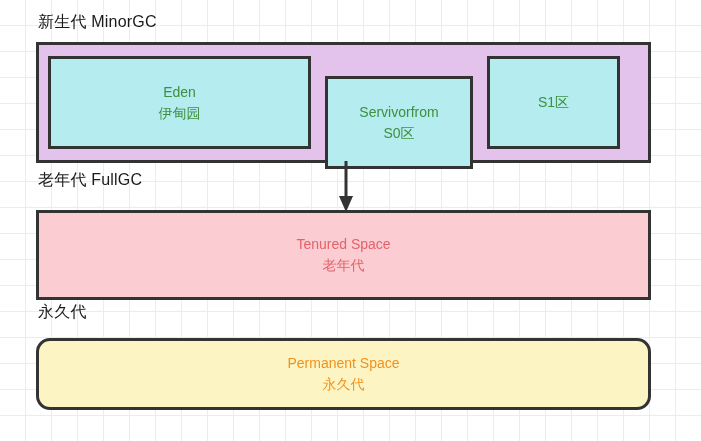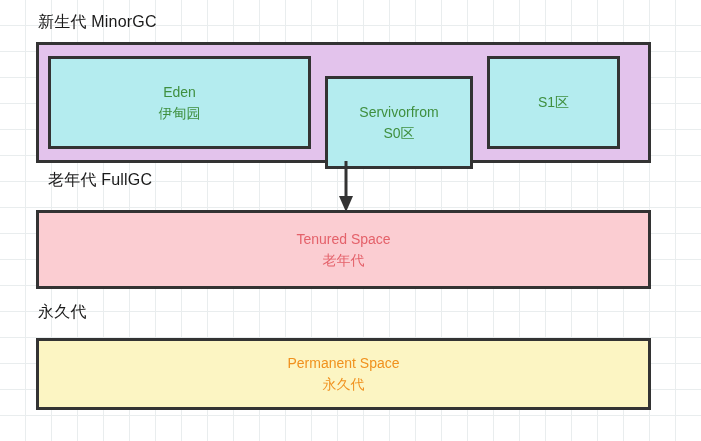--- a/index.html
+++ b/index.html
@@ -30,21 +30,21 @@
   
   .caption {
     position: absolute;
     color: #1a1a1a;
     font-size: 16px;
     line-height: 20px;
     white-space: nowrap;
     letter-spacing: 0.2px;
   }
   #caption-young  { left: 38px; top: 12px; }
-  #caption-old    { left: 48px; top: 170px; }
+  #caption-old    { left: 38px; top: 170px; }
   #caption-perm   { left: 38px; top: 302px; }
 
   
   .box {
     position: absolute;
     box-sizing: border-box;
     border: 3px solid #333333;
     display: flex;
     flex-direction: column;
     align-items: center;
@@ -78,37 +78,38 @@
   }
   #eden-box          { left: 48px;  top: 56px; width: 263px; height: 93px; }
   #survivor-from-box { left: 325px; top: 56px; width: 148px; height: 93px; margin-top: 20px; }
   #survivor-to-box   { left: 487px; top: 56px; width: 133px; height: 93px; }
 
   
   #tenured-box {
     left: 36px;
     top: 210px;
     width: 615px;
-    height: 79px;
+    height: 90px;
     background-color: #fbcdd2;
     color: #e4616a;
     font-size: 14px;
     line-height: 21px;
   }
 
   
   #permanent-box {
     left: 36px;
     top: 338px;
     width: 615px;
     height: 72px;
     background-color: #fcf5c3;
     color: #f0911e;
     font-size: 14px;
     line-height: 21px;
+    border-radius: 14px;
   }
 
   .line-en { display: block; }
   .line-cn { display: block; }
 
   
   #flow-arrow {
     position: absolute;
     left: 335px;
     top: 160px;

